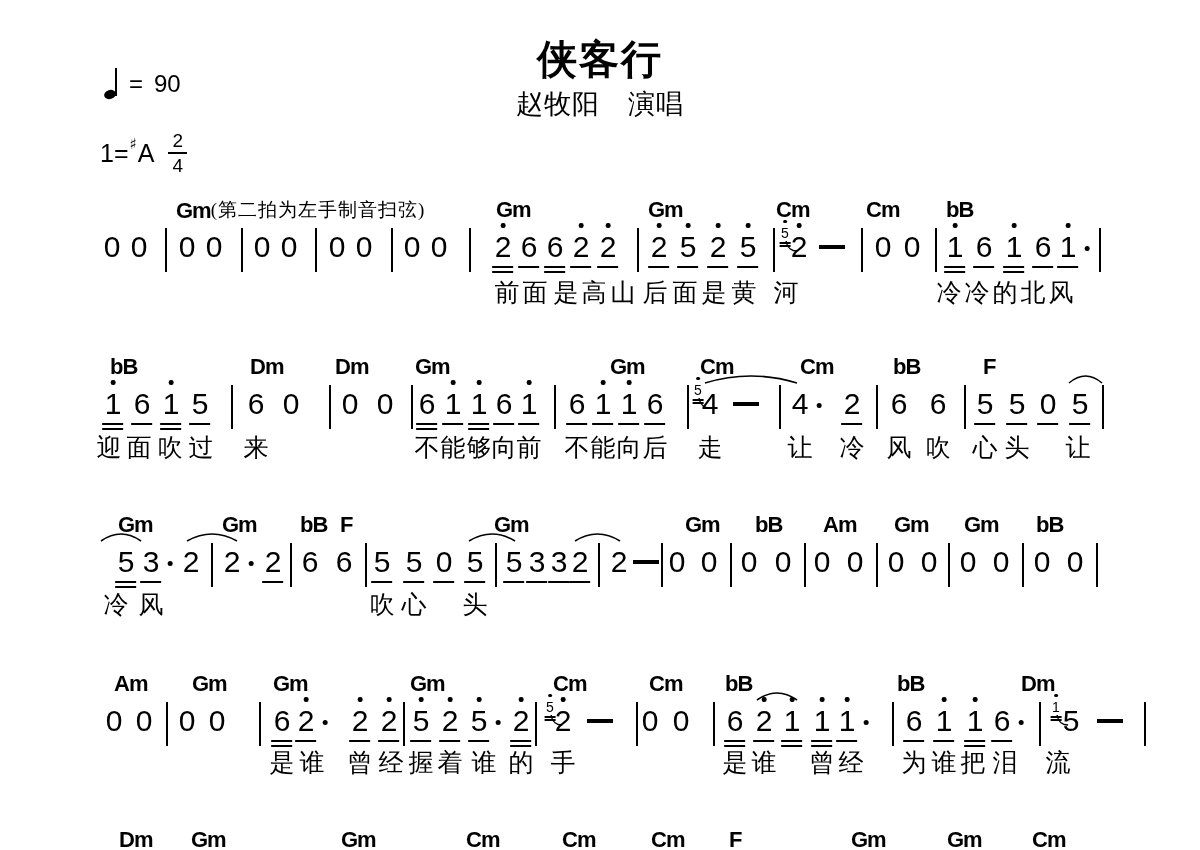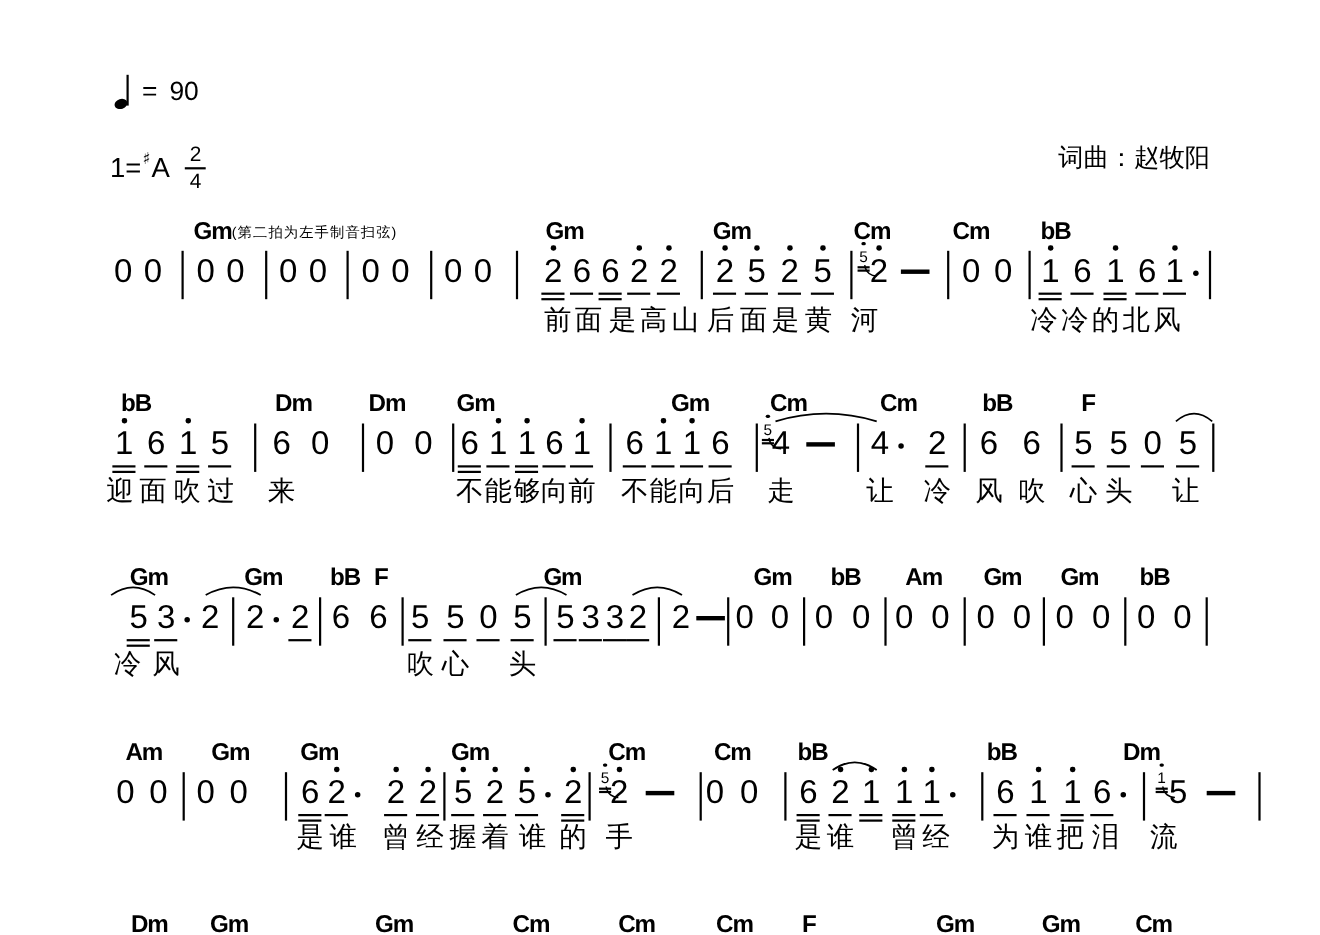--- a/index.html
+++ b/index.html
@@ -25,22 +25,22 @@
     background:#000; border-radius:50%; transform:rotate(-18deg); }
   .qnote::after  { content:''; position:absolute; right:1px; top:0; width:2px; height:28px; background:#000; }
   .keysig { position:absolute; left:100px; top:131px; display:flex; align-items:center; font-size:25px; }
   .keysig .sharp { font-family:"DejaVu Sans",sans-serif; font-size:15px; position:relative; top:-9px; margin:0 1px; }
   .timesig { display:inline-flex; flex-direction:column; align-items:center; line-height:1;
     font-size:19px; margin-left:14px; font-weight:400; }
   .timesig .top { padding:0 4px 2px; border-bottom:2px solid #000; }
   .timesig .bottom { padding-top:2px; }
   
   .chord { position:absolute; font-size:22px; font-weight:700; letter-spacing:-1px; white-space:nowrap; }
-  .chord-ann { font-weight:400; letter-spacing:1px; font-size:13px;
-    font-family:Liberation Sans, sans-serif; vertical-align:2px;margin-top:28px; }
+  .chord-ann { font-weight:400; letter-spacing:1px; font-size:19px;
+    font-family:Liberation Serif, serif; vertical-align:2px;margin-top:28px; }
   .note, .gracenote, .dashnote, .lyric { position:absolute; transform:translate(-50%,-50%); line-height:1; }
   .note { font-size:30px; white-space:nowrap; }
   .odot { position:absolute; left:50%; top:-9px; width:4.5px; height:4.5px; margin-left:-2.2px;
     border-radius:50%; background:#000; }
   .ul { position:absolute; left:50%; transform:translateX(-50%); width:21px; height:2.2px; background:#000; }
   .ul-1 { bottom:-6px; } .ul-2 { bottom:-11px; }
   .adot { position:absolute; right:-13px; top:50%; width:5px; height:5px; margin-top:-1px;
     border-radius:50%; background:#000; }
   .barline { position:absolute; width:2px; height:44px; background:#000; transform:translateX(-50%); }
   .dashnote { width:26px; height:4px; background:#000; }
@@ -56,21 +56,22 @@
 <body>
 
 <div id="sheet" class="abs" style="inset:0">
 
   <div class="tempo">
     <span class="qnote"></span>
     <span>=</span>
     <span>90</span>
   </div>
 
-  <div class="credit">词曲：赵牧阳</div>
+  <div class="title">侠客行</div>
+  <div class="subtitle">赵牧阳　演唱</div>
 
   <div class="keysig">
     <span>1=</span>
       <span class="sharp">♯</span>
       <span>A</span>
     <span class="timesig">
       <span class="top">2</span>
       <span class="bottom">4</span>
     </span>
   </div>

